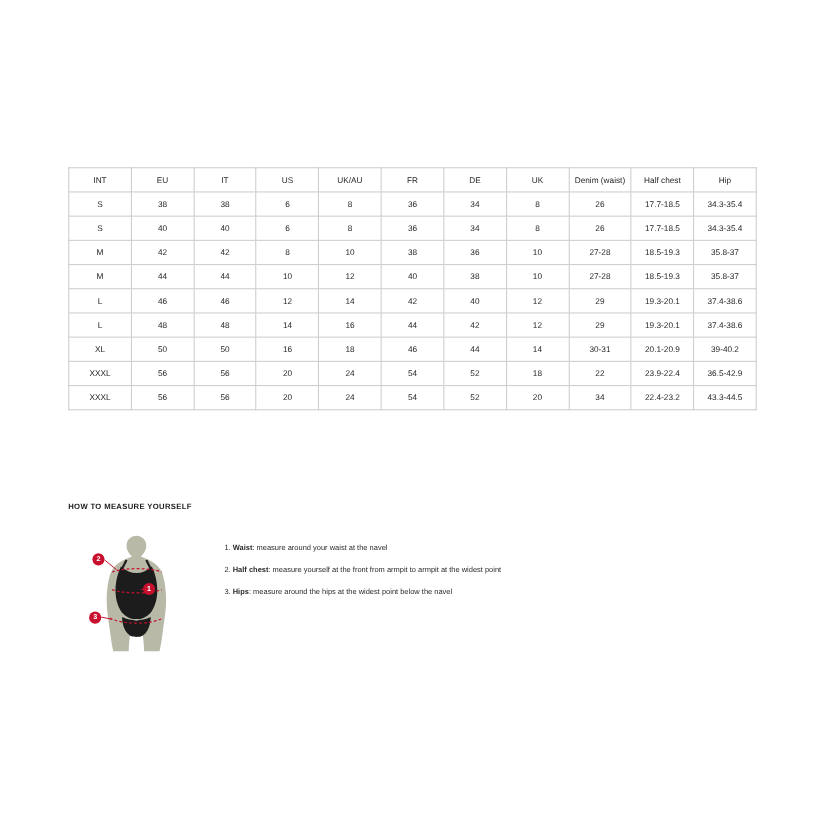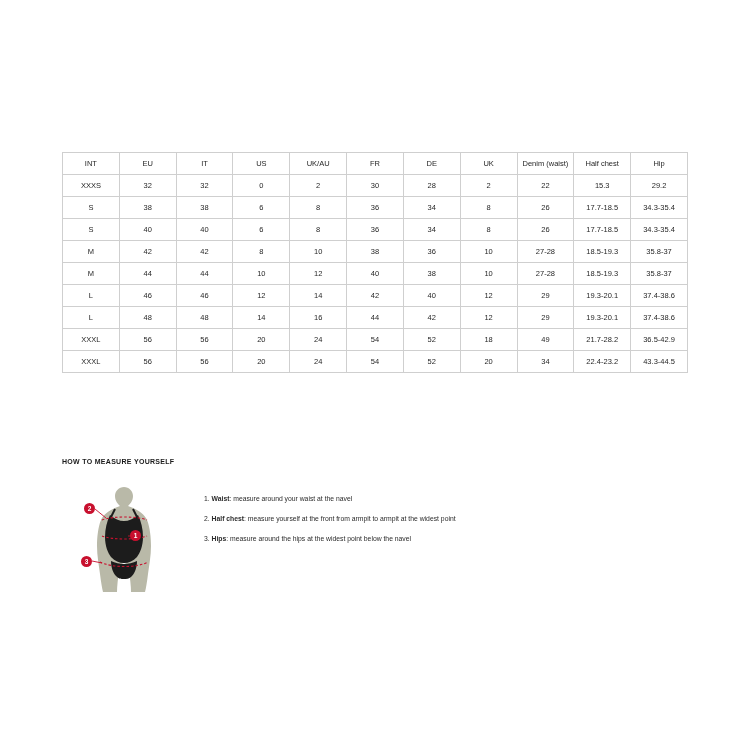--- a/index.html
+++ b/index.html
@@ -137,33 +137,20 @@
           <th>FR</th>
           <th>DE</th>
           <th>UK</th>
           <th>Denim (waist)</th>
           <th>Half chest</th>
           <th>Hip</th>
         </tr>
       </thead>
       <tbody>
         <tr>
-          <td>XXXS</td>
-          <td>32</td>
-          <td>32</td>
-          <td>0</td>
-          <td>2</td>
-          <td>30</td>
-          <td>28</td>
-          <td>2</td>
-          <td>22</td>
-          <td>15.3</td>
-          <td>29.2</td>
-        </tr>
-        <tr>
           <td>S</td>
           <td>38</td>
           <td>38</td>
           <td>6</td>
           <td>8</td>
           <td>36</td>
           <td>34</td>
           <td>8</td>
           <td>26</td>
           <td>17.7-18.5</td>
@@ -228,30 +215,43 @@
           <td>14</td>
           <td>16</td>
           <td>44</td>
           <td>42</td>
           <td>12</td>
           <td>29</td>
           <td>19.3-20.1</td>
           <td>37.4-38.6</td>
         </tr>
         <tr>
+          <td>XL</td>
+          <td>50</td>
+          <td>50</td>
+          <td>16</td>
+          <td>18</td>
+          <td>46</td>
+          <td>44</td>
+          <td>14</td>
+          <td>30-31</td>
+          <td>20.1-20.9</td>
+          <td>39-40.2</td>
+        </tr>
+        <tr>
           <td>XXXL</td>
           <td>56</td>
           <td>56</td>
           <td>20</td>
           <td>24</td>
           <td>54</td>
           <td>52</td>
           <td>18</td>
-          <td>49</td>
-          <td>21.7-28.2</td>
+          <td>22</td>
+          <td>23.9-22.4</td>
           <td>36.5-42.9</td>
         </tr>
         <tr>
           <td>XXXL</td>
           <td>56</td>
           <td>56</td>
           <td>20</td>
           <td>24</td>
           <td>54</td>
           <td>52</td>

